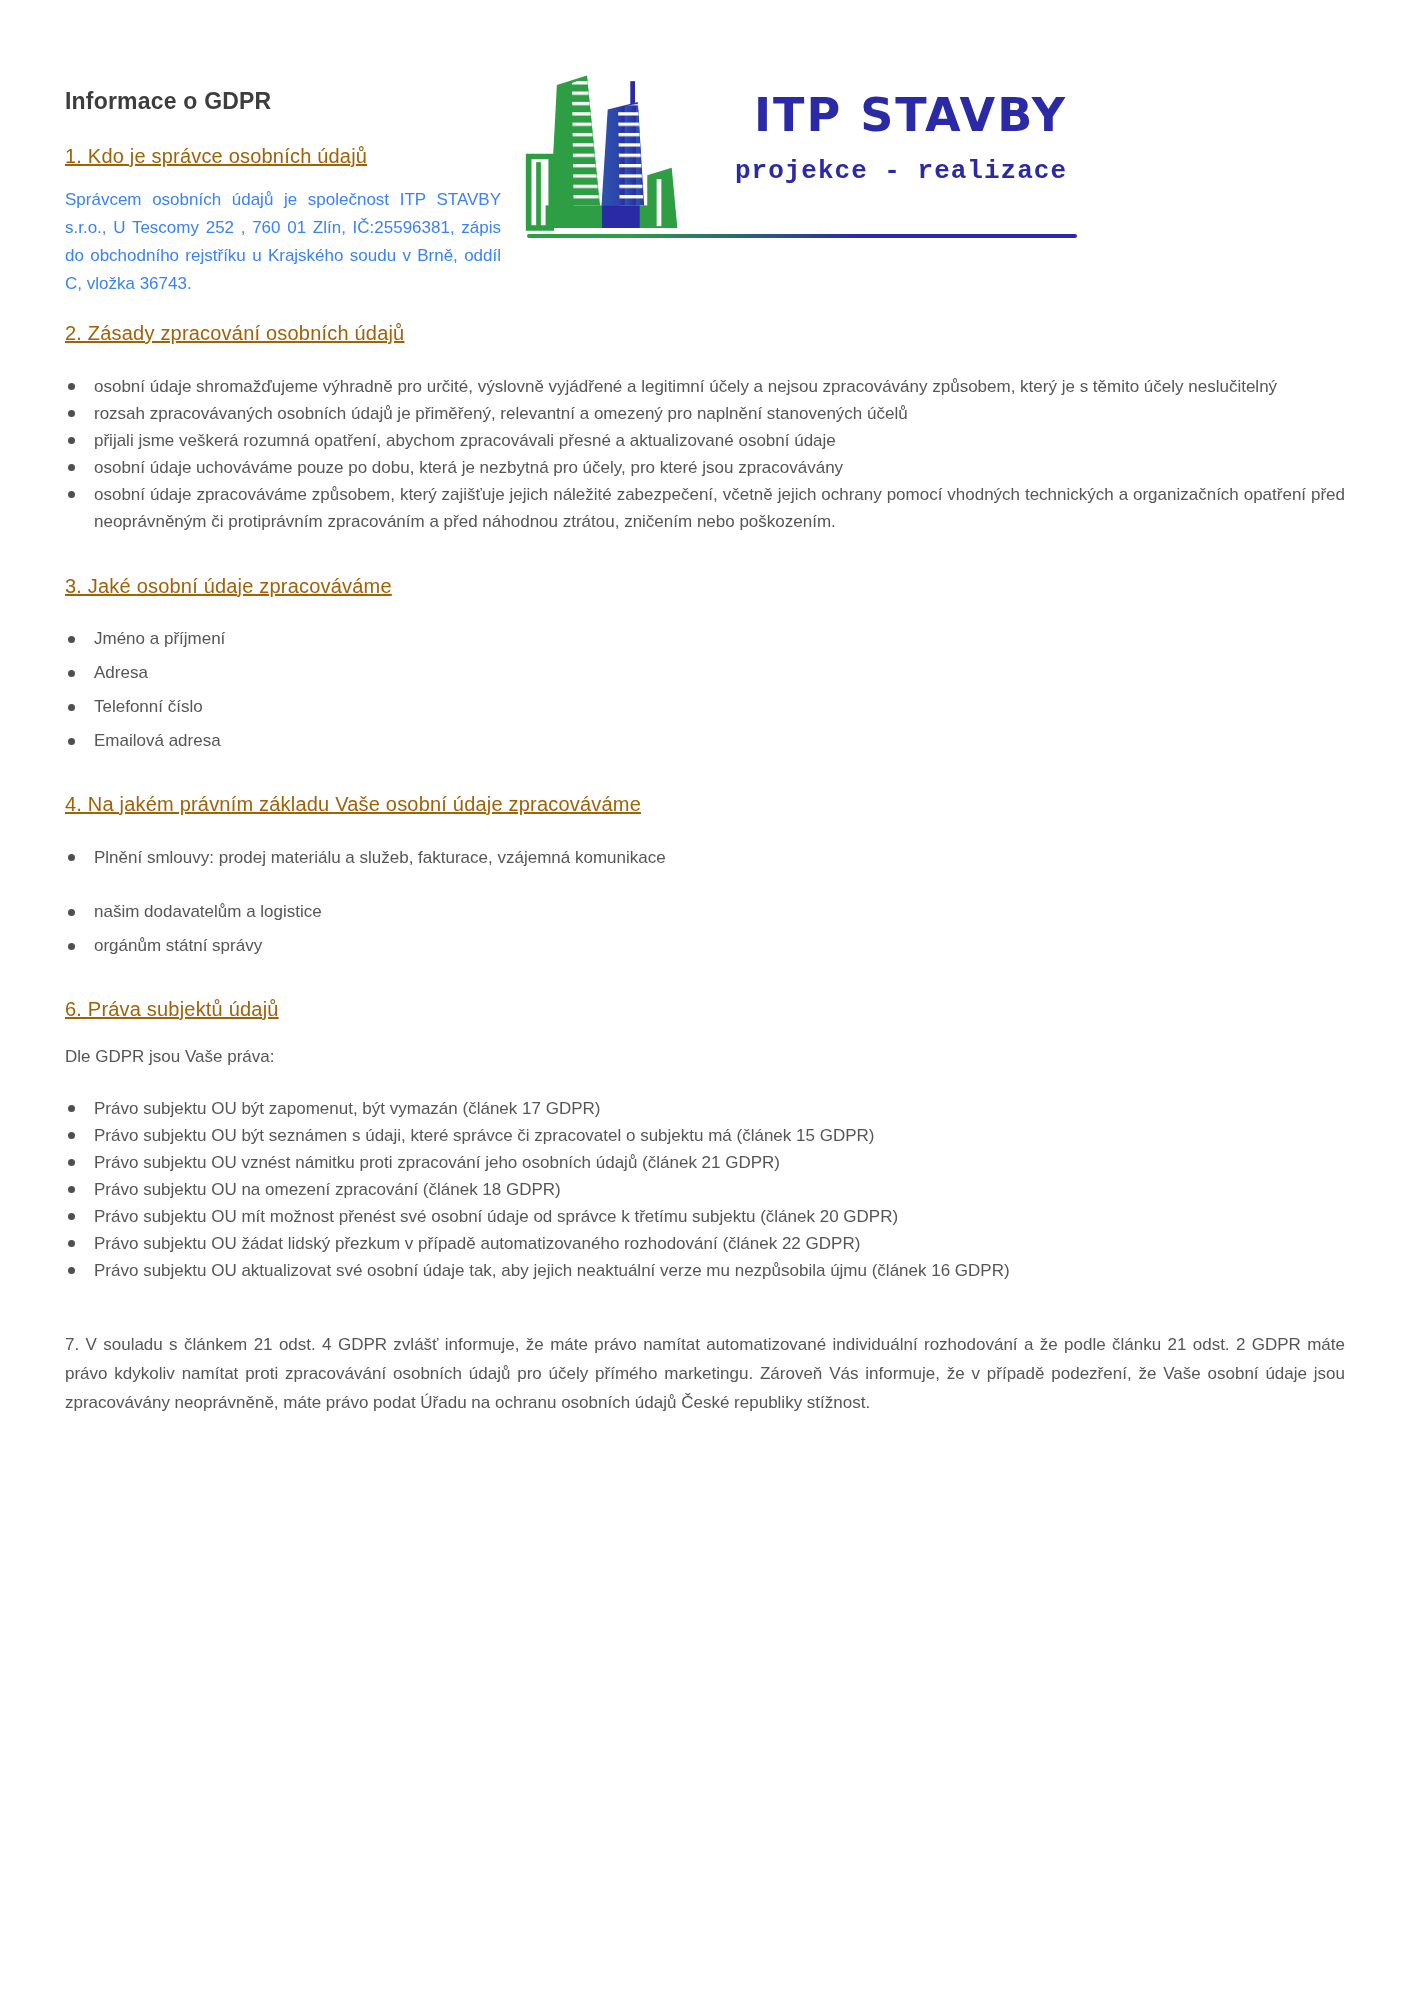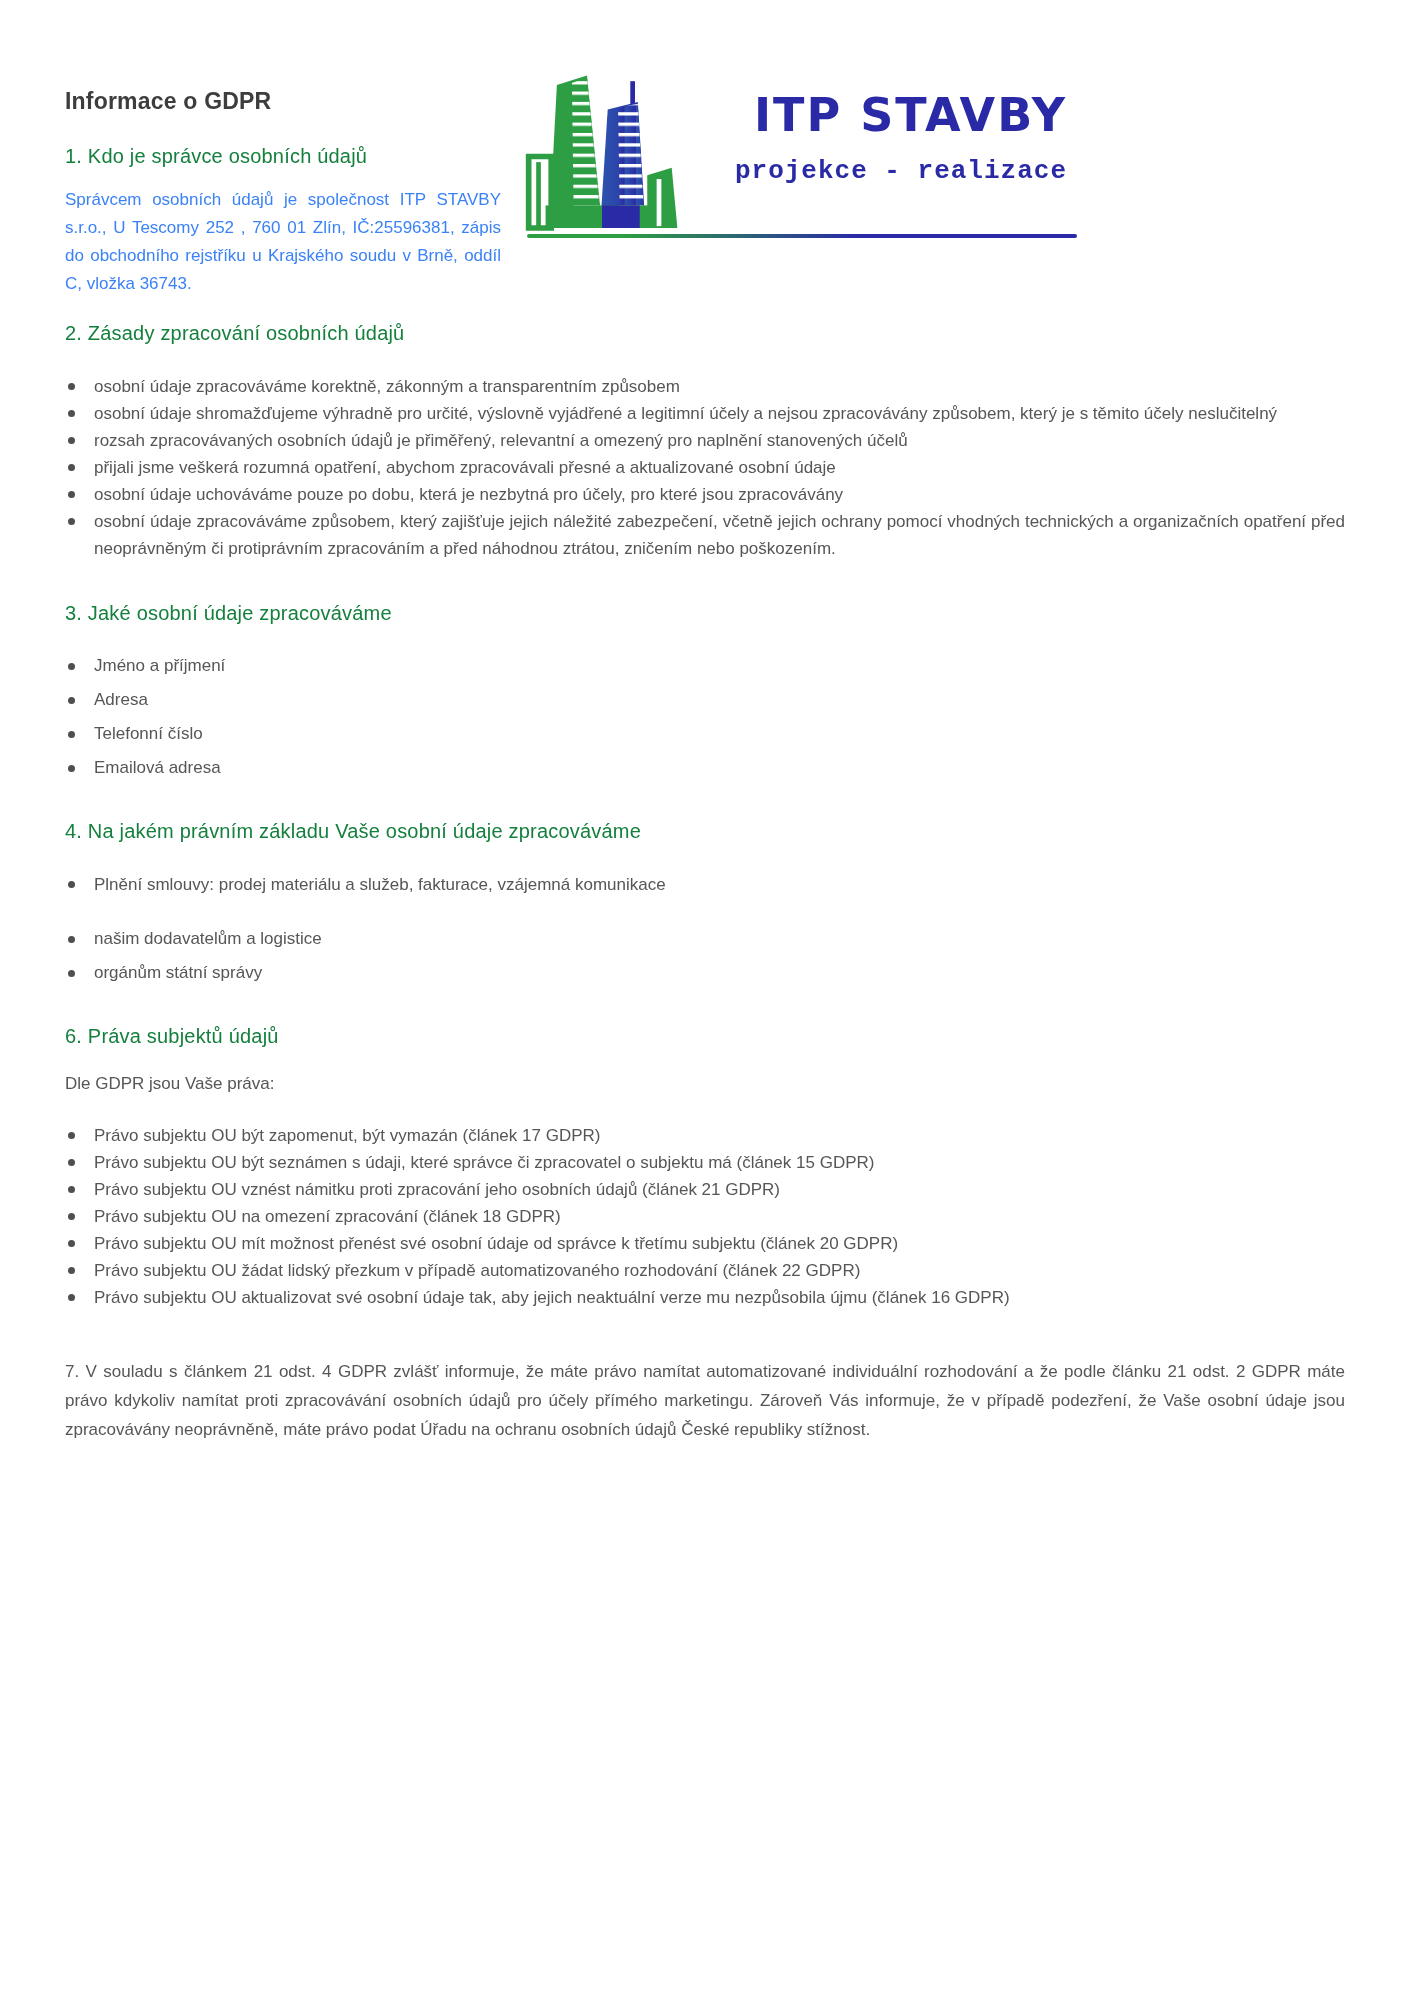--- a/index.html
+++ b/index.html
@@ -17,22 +17,23 @@
     padding:56px 67px 0 65px;
   }
   
   .header-row { display:flex; align-items:flex-start; }
   .left-col { width:436px; flex:0 0 436px; }
   h1.doc-title {
     font-size:23px; font-weight:bold; color:#3d3d3d;
     padding-top:32px; letter-spacing:0.2px;
   }
   h2.section-heading {
-    font-size:20px; font-weight:400; color:#15803d;
+    font-size:20px; font-weight:400; color:#a16207;
     letter-spacing:0.2px;
+    text-decoration:underline;
   }
   .left-col h2.section-heading { margin-top:30px; }
   p.company-para {
     margin-top:18px;
     font-size:17px; line-height:28px;
     text-align:justify;
     color:#3b82f6;
   }
   
   .logo {
@@ -136,21 +137,20 @@
       <div class="logo-textblock">
         <div class="logo-name">ITP STAVBY</div>
         <div class="logo-tagline">projekce - realizace</div>
       </div>
       <div class="logo-underline"></div>
     </div>
   </div>
 
   <h2 class="section-heading" style="margin-top:24px;">2. Zásady zpracování osobních údajů</h2>
   <ul class="bullets justify">
-    <li>osobní údaje zpracováváme korektně, zákonným a transparentním způsobem</li>
     <li>osobní údaje shromažďujeme výhradně pro určité, výslovně vyjádřené a legitimní účely a nejsou zpracovávány způsobem, který je s těmito účely neslučitelný</li>
     <li>rozsah zpracovávaných osobních údajů je přiměřený, relevantní a omezený pro naplnění stanovených účelů</li>
     <li>přijali jsme veškerá rozumná opatření, abychom zpracovávali přesné a aktualizované osobní údaje</li>
     <li>osobní údaje uchováváme pouze po dobu, která je nezbytná pro účely, pro které jsou zpracovávány</li>
     <li>osobní údaje zpracováváme způsobem, který zajišťuje jejich náležité zabezpečení, včetně jejich ochrany pomocí vhodných technických a organizačních opatření před neoprávněným či protiprávním zpracováním a před náhodnou ztrátou, zničením nebo poškozením.</li>
   </ul>
 
   <h2 class="section-heading spacer-heading">3. Jaké osobní údaje zpracováváme</h2>
   <ul class="bullets loose">
     <li>Jméno a příjmení</li>

